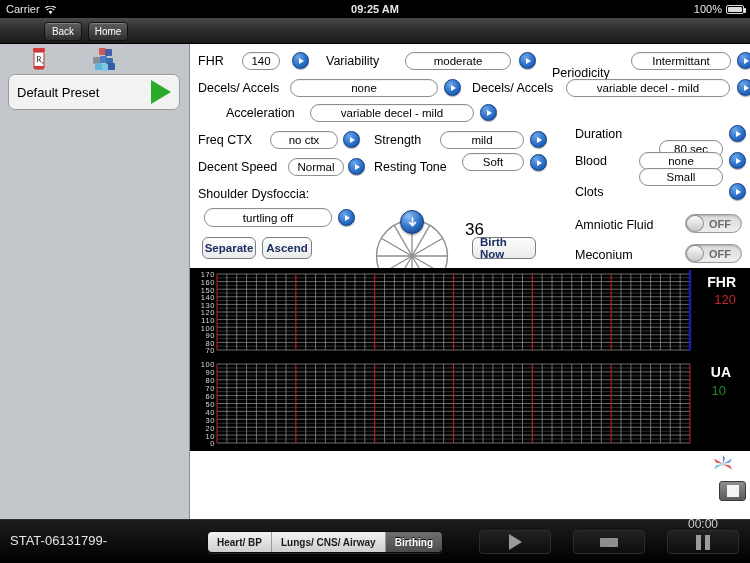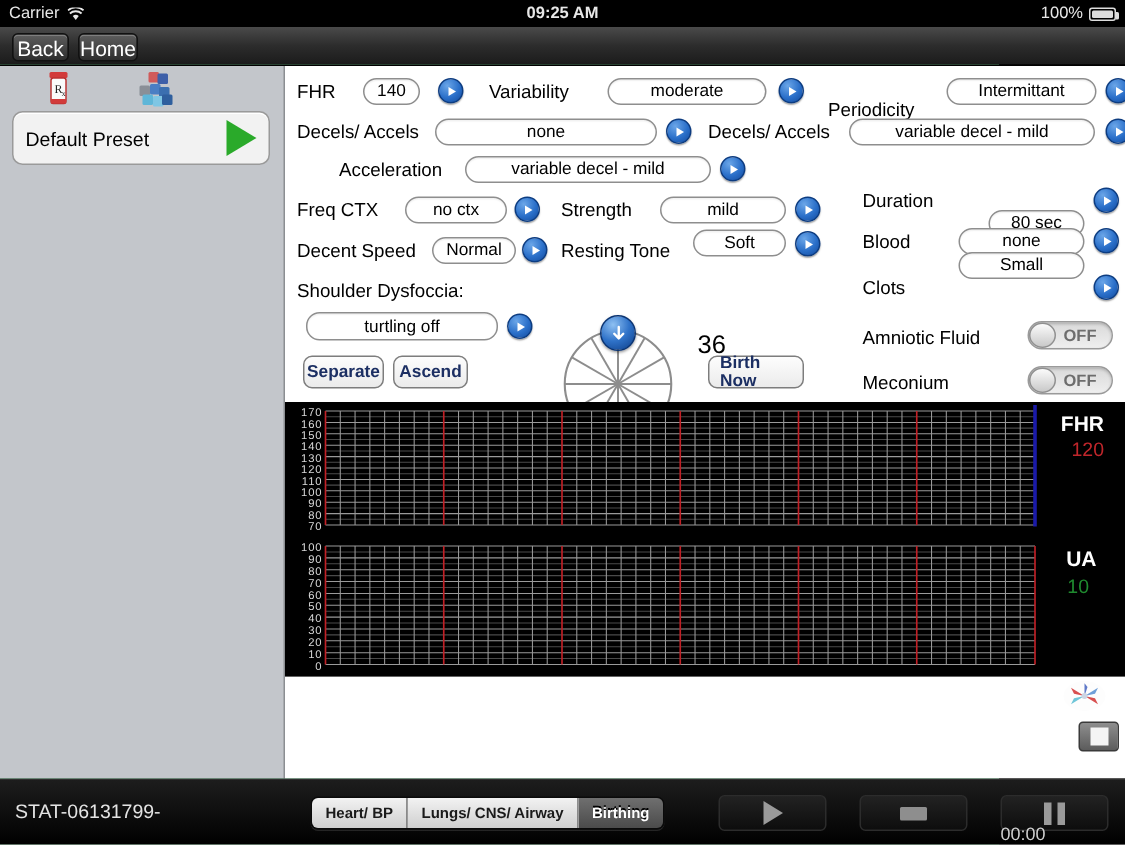--- a/index.html
+++ b/index.html
@@ -2,21 +2,21 @@
 <html><head>
 <meta charset="utf-8">
 <style>
   * { margin:0; padding:0; box-sizing:border-box; }
   html,body { width:750px; height:563px; overflow:hidden; }
   body {
     font-family:"Liberation Sans", sans-serif;
     background:#000;
     -webkit-font-smoothing:antialiased;
   }
-  #app { position:relative; width:666px; height:563px; background:#86efac; }
+  #app { position:relative; width:666px; height:563px; background:#7f1d1d; }
 
   
   .statusbar{
     position:absolute; left:0; top:0; width:750px; height:18px;
     background:#000; color:#e8e8e8; font-size:11px;
     display:flex; align-items:center;
   }
   .sb-left{ position:absolute; left:6px; display:flex; align-items:center; gap:5px; }
   .sb-center{ position:absolute; left:0; width:750px; text-align:center; font-weight:bold; font-size:11px;}
   .sb-right{ position:absolute; right:6px; display:flex; align-items:center; gap:4px; }
@@ -28,22 +28,22 @@
   
   .navbar{
     position:absolute; left:0; top:18px; width:750px; height:26px;
     background:linear-gradient(to bottom,#4a4a4a 0%,#2c2c2c 50%,#1b1b1b 100%);
     border-bottom:1px solid #000;
   }
   .navbtn{
     position:absolute; top:4px; height:19px;
     background:linear-gradient(to bottom,#5e5e5e,#2e2e2e);
     border:1px solid #111; border-radius:4px;
-    color:#fff; font-size:14px; display:flex; align-items:center; justify-content:center;
-    padding:0 8px; box-shadow:inset 0 1px 0 rgba(255,255,255,.22);
+    color:#fff; font-size:10px; display:flex; align-items:center; justify-content:center;
+    padding:0 8px; box-shadow:inset 0 1px 0 rgba(255,255,255,.22);margin-left:36px;
   }
 
   
   .sidebar{
     position:absolute; left:0; top:44px; width:190px; height:475px;
     background:#c3c6cb; border-right:1px solid #8b8e92;
   }
   .side-icons{ position:absolute; left:0; top:0; width:190px; height:30px; }
   .ic{ position:absolute; top:2px; width:34px; height:27px; }
   .preset-row{
@@ -493,16 +493,16 @@
     </div>
     <div class="tbtn" style="left:573px; top:10px;">
       <span style="width:18px;height:9px;background:#8e8e8e;border-radius:1px;"></span>
     </div>
     <div class="tbtn" style="left:667px; top:10px;">
       <span style="display:flex;gap:4px;">
         <span style="width:5px;height:15px;background:#9a9a9a;display:block;"></span>
         <span style="width:5px;height:15px;background:#9a9a9a;display:block;"></span>
       </span>
     </div>
-    <span style="position:absolute; left:667px; top:-3px; width:72px; text-align:left; color:#cfcfcf; font-size:12px;margin-top:32px;">00:00</span>
+    <span style="position:absolute; left:667px; top:-3px; width:72px; text-align:center; color:#cfcfcf; font-size:12px;">00:00</span>
   </div>
 
 </div>
 
 </body></html>

